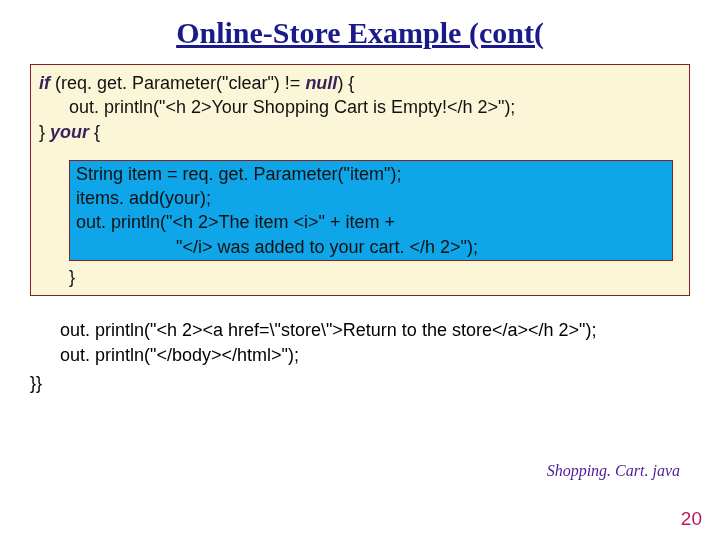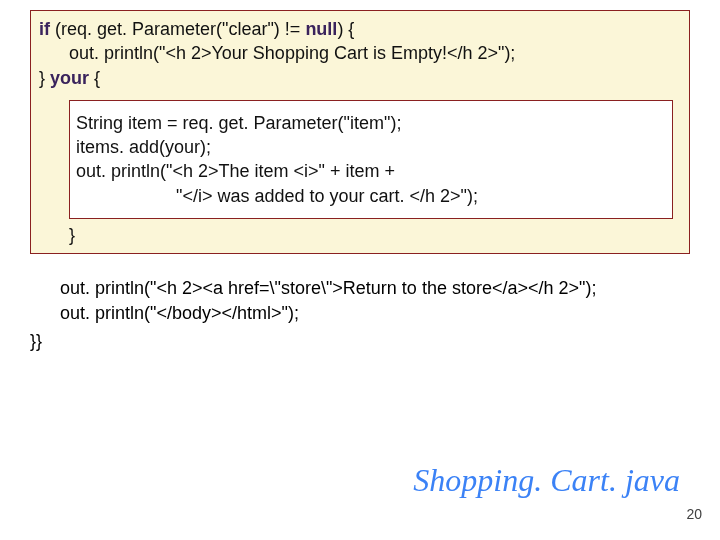--- a/index.html
+++ b/index.html
@@ -33,61 +33,62 @@
     background: #fbf6d8;
     padding: 6px 8px 6px 8px;
     font-family: Arial, Helvetica, sans-serif;
     font-size: 18px;
     line-height: 1.35;
     color: #111;
   }
   .code-outer .line { white-space: pre; }
   .indent1 { padding-left: 30px; }
   .indent2 { padding-left: 100px; }
-  .kw { font-weight: bold; color: #3a235c; }
+  .kw { font-weight: bold; color: #3a235c; font-style: italic; }
   .inner-box {
     border: 1.5px solid #8a2020;
-    background: #ffffff;
-    margin: 10px 8px 2px 30px;
-    padding: 10px 6px;
+    background: #0ea5e9;
+    margin: 16px 8px 2px 30px;
+    padding: 1px 6px;
   }
   .inner-box .line { white-space: pre; }
   .brace-line { padding-left: 30px; margin-top: 4px; }
   .lower-block {
     margin-top: 22px;
     font-family: Arial, Helvetica, sans-serif;
     font-size: 18px;
     line-height: 1.35;
   }
   .lower-block .line { white-space: pre; padding-left: 30px; }
   .filename {
     position: absolute;
     right: 40px;
-    bottom: 41px;
+    bottom: 60px;
     font-family: "Times New Roman", Times, serif;
     font-style: italic;
-    font-size: 32px;
-    color: #3b82f6;
+    font-size: 16px;
+    color: #4c1d95;
   }
   .pagenum {
     position: absolute;
     right: 18px;
-    bottom: 18px;
-    font-size: 14px;
-    color: #404040;
+    bottom: 10px;
+    font-size: 19px;
+    color: #be185d;
   }
   .closebraces {
     font-size: 18px;
     margin-top: 6px;
   }
 </style>
 </head>
 <body>
 
 <div class="slide">
+  <div class="title">Online-Store Example (cont(</div>
 
   <div class="code-outer">
     <div class="line"><span class="kw">if</span><span> (req. get. Parameter("clear") != </span><span class="kw">null</span><span>) {</span></div>
     <div class="line indent1">out. println("&lt;h 2&gt;Your Shopping Cart is Empty!&lt;/h 2&gt;");</div>
     <div class="line"><span>} </span><span class="kw">your</span><span> {</span></div>
 
     <div class="inner-box">
       <div class="line">String item = req. get. Parameter("item");</div>
       <div class="line">items. add(your);</div>
       <div class="line">out. println("&lt;h 2&gt;The item &lt;i&gt;" + item +</div>

